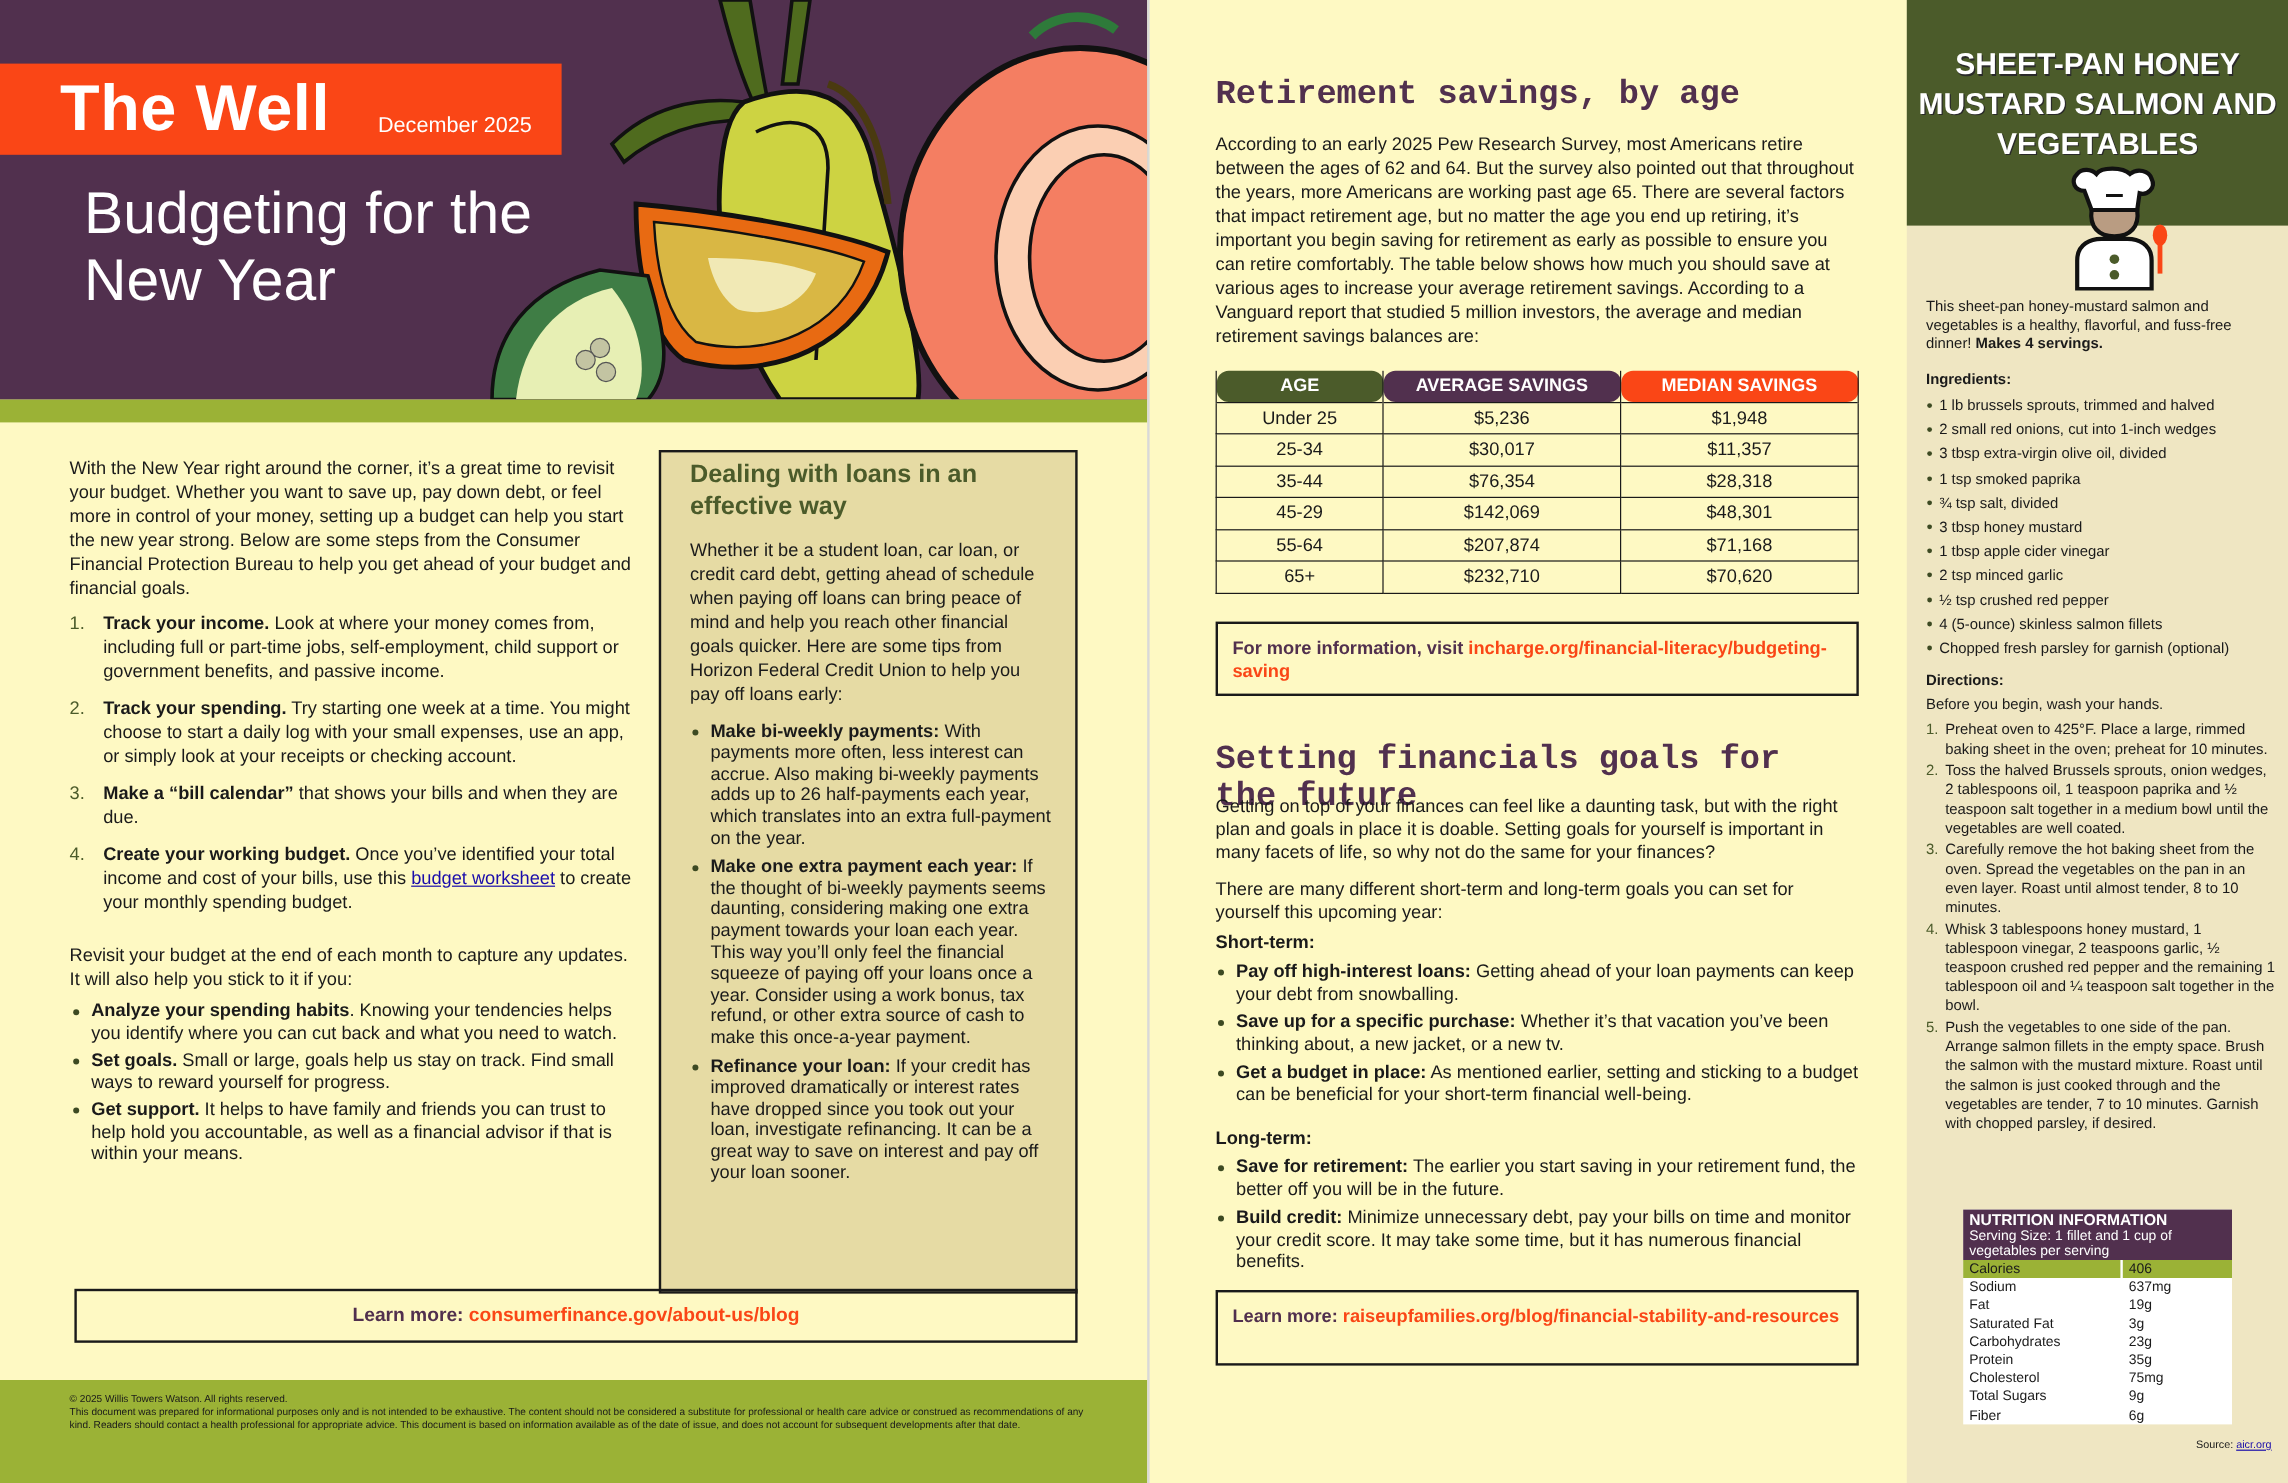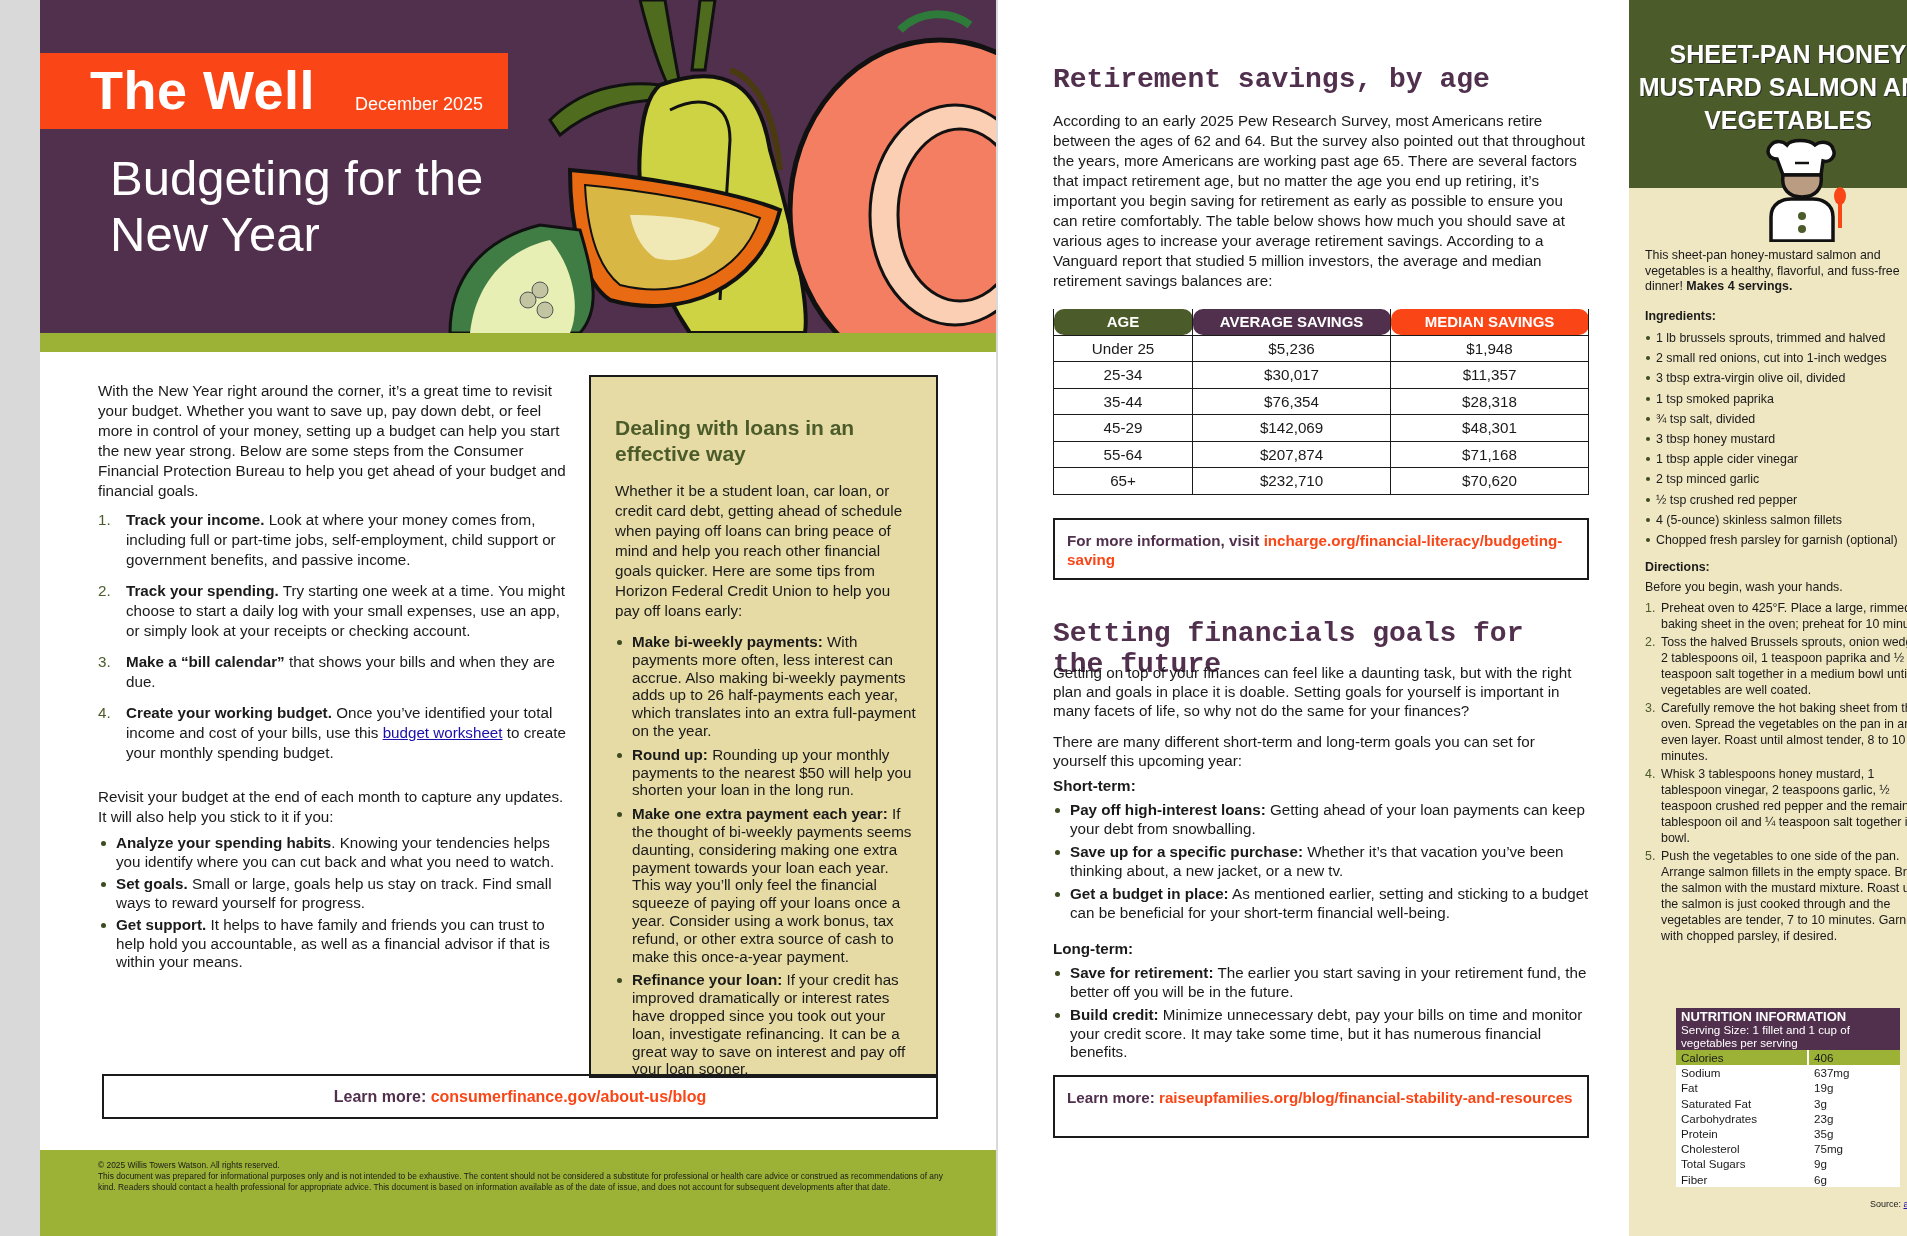--- a/index.html
+++ b/index.html
@@ -1,17 +1,17 @@
 <!DOCTYPE html>
 <html><head>
 <meta charset="utf-8">
 <style>
   * { box-sizing: border-box; margin: 0; padding: 0; }
   html, body { width: 1907px; height: 1236px; overflow: hidden; background: #d9d9d9; font-family: "Liberation Sans", sans-serif; color: #1a1a1a; }
-  .page { position: absolute; top: 0; height: 1236px; background: #ffffff; overflow: hidden; margin-left: 40px; }
+  .page { position: absolute; top: 0; height: 1236px; background: #fef9c3; overflow: hidden; }
   #page-left { left: 0; width: 956px; }
   #page-right { left: 958px; width: 949px; }
 
   
   .hero { position: absolute; left: 0; top: 0; width: 956px; height: 333px; background: #51304e; overflow: hidden; }
   .hero-stripe { position: absolute; left: 0; top: 333px; width: 956px; height: 19px; background: #9bb236; }
   .brand-bar { position: absolute; left: 0; top: 53px; width: 468px; height: 76px; background: #fa4616; }
   .brand-name { position: absolute; left: 50px; top: 6px; font-size: 54px; font-weight: bold; color: #fff; letter-spacing: 0.5px; }
   .brand-date { position: absolute; left: 315px; top: 41px; font-size: 18px; color: #fff; }
   .hero-title { position: absolute; left: 70px; top: 150px; font-size: 49px; line-height: 56px; color: #fff; width: 420px; }
@@ -21,21 +21,21 @@
   .steps { position: absolute; left: 58px; top: 510px; width: 470px; list-style: none; }
   .steps li { position: relative; padding-left: 28px; font-size: 15.2px; line-height: 20px; margin-bottom: 11px; }
   .steps li .num { position: absolute; left: 0; top: 0; color: #4b5b2a; }
   .steps b { font-weight: bold; }
   .link-blue { color: #1a0dab; text-decoration: underline; }
   .revisit { position: absolute; left: 58px; top: 787px; width: 470px; font-size: 15.2px; line-height: 20px; }
   .tips { position: absolute; left: 58px; top: 834px; width: 470px; list-style: none; }
   .tips li { position: relative; padding-left: 18px; font-size: 15.2px; line-height: 18.5px; margin-bottom: 4px; }
   .tips li::before { content: ""; position: absolute; left: 3px; top: 7px; width: 5px; height: 5px; border-radius: 50%; background: #3d4a22; }
 
-  .loan-box { position: absolute; left: 549px; top: 375px; width: 349px; height: 703px; background: #e6dba4; border: 2px solid #1a1a1a; padding: 38px 20px 0 24px; }
+  .loan-box { position: absolute; left: 549px; top: 375px; width: 349px; height: 703px; background: #e6dba4; border: 2px solid #1a1a1a; padding: 6px 20px 0 24px; }
   .loan-title { font-size: 21px; line-height: 26px; font-weight: bold; color: #4b5b2a; margin-bottom: 14px; }
   .loan-intro { font-size: 15.2px; line-height: 20px; margin-bottom: 12px; }
   .loan-tips { list-style: none; }
   .loan-tips li { position: relative; padding-left: 17px; font-size: 15.2px; line-height: 17.8px; margin-bottom: 6px; }
   .loan-tips li::before { content: ""; position: absolute; left: 2px; top: 7px; width: 5px; height: 5px; border-radius: 50%; background: #3d4a22; }
 
   .learn-box { position: absolute; left: 62px; top: 1074px; width: 836px; height: 45px; border: 2px solid #1a1a1a; text-align: center; font-size: 16px; font-weight: bold; line-height: 41px; }
   .learn-label { color: #51304e; }
   .learn-link { color: #fa4616; }
 
@@ -141,21 +141,20 @@
     <li><b>Analyze your spending habits</b><span>. Knowing your tendencies helps you identify where you can cut back and what you need to watch.</span></li>
     <li><b>Set goals.</b><span> Small or large, goals help us stay on track. Find small ways to reward yourself for progress.</span></li>
     <li><b>Get support.</b><span> It helps to have family and friends you can trust to help hold you accountable, as well as a financial advisor if that is within your means.</span></li>
   </ul>
 
   <div class="loan-box">
     <h3 class="loan-title">Dealing with loans in an effective way</h3>
     <p class="loan-intro">Whether it be a student loan, car loan, or credit card debt, getting ahead of schedule when paying off loans can bring peace of mind and help you reach other financial goals quicker. Here are some tips from Horizon Federal Credit Union to help you pay off loans early:</p>
     <ul class="loan-tips">
       <li><b>Make bi-weekly payments:</b><span> With payments more often, less interest can accrue. Also making bi-weekly payments adds up to 26 half-payments each year, which translates into an extra full-payment on the year.</span></li>
-      <li><b>Round up:</b><span> Rounding up your monthly payments to the nearest $50 will help you shorten your loan in the long run.</span></li>
       <li><b>Make one extra payment each year:</b><span> If the thought of bi-weekly payments seems daunting, considering making one extra payment towards your loan each year. This way you’ll only feel the financial squeeze of paying off your loans once a year. Consider using a work bonus, tax refund, or other extra source of cash to make this once-a-year payment.</span></li>
       <li><b>Refinance your loan:</b><span> If your credit has improved dramatically or interest rates have dropped since you took out your loan, investigate refinancing. It can be a great way to save on interest and pay off your loan sooner.</span></li>
     </ul>
   </div>
 
   <div class="learn-box">
     <span class="learn-label">Learn more: </span><a class="learn-link">consumerfinance.gov/about-us/blog</a>
   </div>
 
   <div class="footer">

